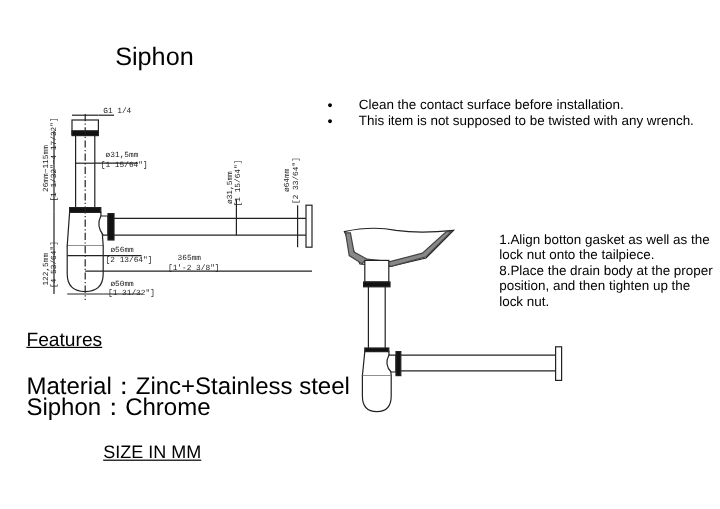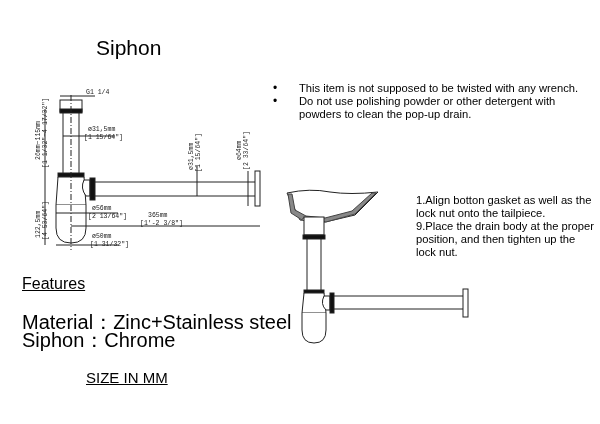--- a/index.html
+++ b/index.html
@@ -15,22 +15,22 @@
   .specs { left:22px; top:313px; font-size:20px; line-height:18px; }
   .size { left:86px; top:369px; font-size:15px;text-decoration:underline; }
   svg text { font-family:"Liberation Mono", monospace; }
 </style>
 </head>
 <body>
 
 <div class="abs title">Siphon</div>
 
 <ul class="abs bullets">
+  <li>Clean the contact surface before installation.</li>
   <li>This item is not supposed to be twisted with any wrench.</li>
-  <li>Do not use polishing powder or other detergent with powders to clean the pop-up drain.</li>
 </ul>
 
 <svg class="abs" style="left:0;top:0" width="600" height="424" viewBox="0 0 600 424">
   <g stroke="#222" fill="none" stroke-width="1">
 
     <rect x="60" y="100" width="22" height="12" fill="#fff"></rect>
     <rect x="60" y="109" width="22" height="4" fill="#111"></rect>
 
     <line x1="63" y1="113" x2="63" y2="175"></line>
     <line x1="79" y1="113" x2="79" y2="175"></line>
@@ -95,21 +95,21 @@
     <path d="M324 296 Q320 304 326 310 L330 310 L330 296 Z" fill="#fff"></path>
     <rect x="330" y="293" width="4" height="20" fill="#111"></rect>
     <line x1="334" y1="296" x2="463" y2="296"></line>
     <line x1="334" y1="309" x2="463" y2="309"></line>
     <rect x="463" y="289" width="5" height="28" fill="#fff"></rect>
   </g>
 </svg>
 
 <div class="abs steps">
   <div>1.Align botton gasket as well as the lock nut onto the tailpiece.</div>
-  <div>9.Place the drain body at the proper position, and then tighten up the lock nut.</div>
+  <div>8.Place the drain body at the proper position, and then tighten up the lock nut.</div>
 </div>
 
 <div class="abs features">Features</div>
 <div class="abs specs">
   <div>Material：Zinc+Stainless steel</div>
   <div>Siphon：Chrome</div>
 </div>
 <div class="abs size">SIZE IN MM</div>
 
 </body></html>

